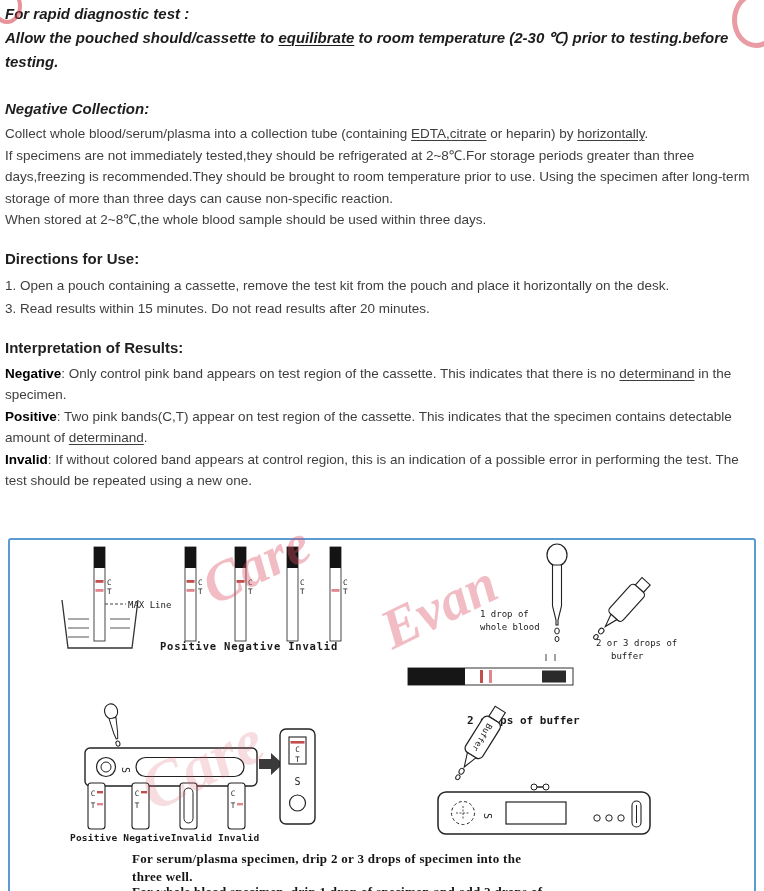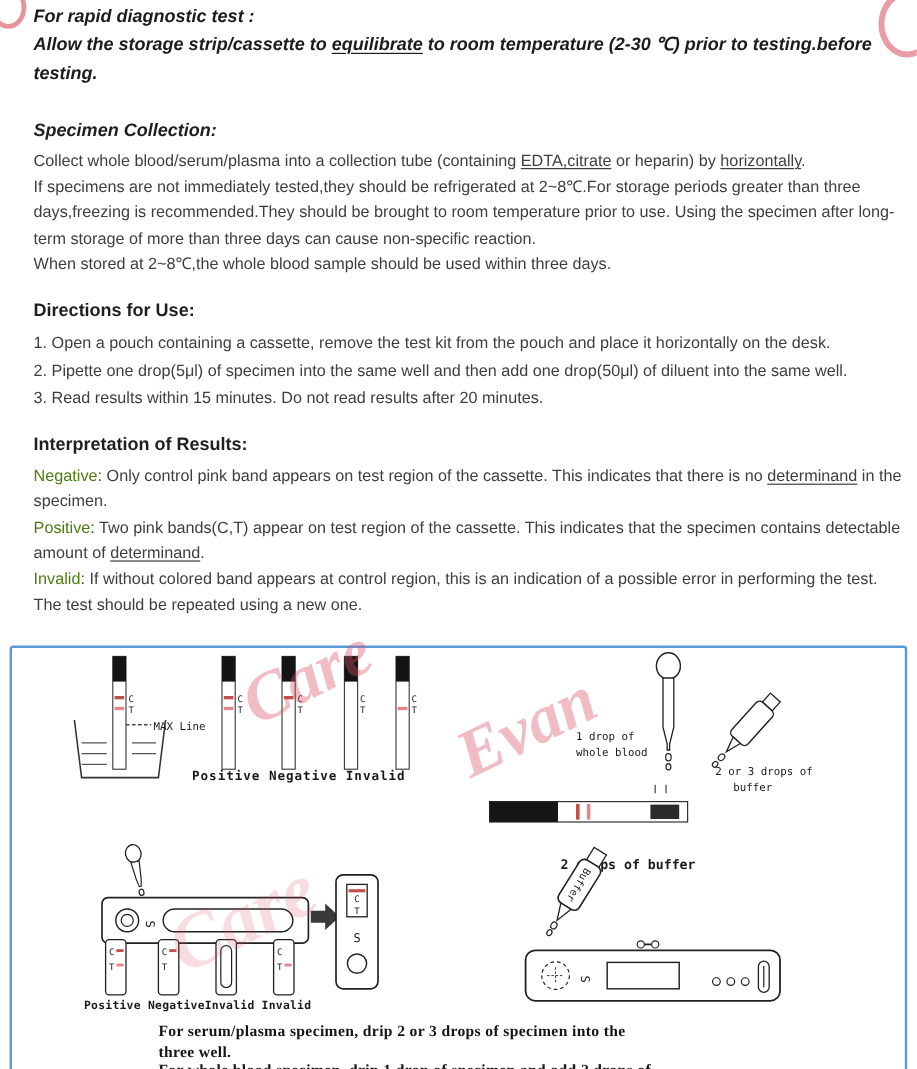--- a/index.html
+++ b/index.html
@@ -1,26 +1,26 @@
 <!DOCTYPE html>
 <html><head>
 <meta charset="utf-8">
 <style>
   * { margin:0; padding:0; box-sizing:border-box; }
   html,body { width:764px; height:891px; overflow:hidden; background:#fff; }
   body { font-family:"Liberation Sans",sans-serif; color:#3e3e3e; position:relative; }
-  .page { padding:2px 10px 0 28px; position:relative; }
+  .page { padding:2px 10px 0 5px; position:relative; }
 
   .intro { font-size:15px; font-weight:bold; font-style:italic; color:#1c1c1c; line-height:24px; }
   .heading-i { font-size:15px; font-weight:bold; font-style:italic; color:#1f1f1f; margin-top:26px; margin-bottom:6px; }
   .heading { font-size:15px; font-weight:bold; color:#1f1f1f; margin-top:19px; margin-bottom:7px; }
   .body-text { font-size:13.5px; line-height:21.5px; color:#3e3e3e; }
   .list-line { font-size:13.5px; line-height:23px; color:#3e3e3e; }
   .u { text-decoration:underline; text-underline-offset:2px; text-decoration-thickness:1px; }
-  .term { font-weight:normal; color:#4d7c0f; }
+  .term { font-weight:bold; color:#000000; }
 
   .corner-mark-tl { position:absolute; left:-8px; top:-12px; width:30px; height:36px;
     border:4px solid rgba(212,58,72,0.55); border-radius:50%; }
   .corner-mark-tr { position:absolute; right:-16px; top:-8px; width:48px; height:56px;
     border:5px solid rgba(212,58,72,0.5); border-radius:50%; }
 
   .figure-box { position:absolute; left:8px; top:538px; width:748px; height:372px;
     border:2px solid #5b9bd5; border-radius:3px; background:#fff; }
   .figure-box svg { position:absolute; left:0; top:0; }
 
@@ -47,31 +47,30 @@
 </style>
 </head>
 <body>
 
 <div class="page">
   <div class="corner-mark-tl"></div>
   <div class="corner-mark-tr"></div>
 
   <div class="intro">
     <div>For rapid diagnostic test :</div>
-    <div><span>Allow the storage strip/cassette to </span><span class="u">equilibrate</span><span> to room temperature (2-30 ℃) prior to testing.before testing.</span></div>
+    <div><span>Allow the pouched should/cassette to </span><span class="u">equilibrate</span><span> to room temperature (2-30 ℃) prior to testing.before testing.</span></div>
   </div>
 
-  <div class="heading-i">Specimen Collection:</div>
+  <div class="heading-i">Negative Collection:</div>
   <div class="body-text"><span>Collect whole blood/serum/plasma into a collection tube (containing </span><span class="u">EDTA,citrate</span><span> or heparin) by </span><span class="u">horizontally</span><span>.</span></div>
   <div class="body-text">If specimens are not immediately tested,they should be refrigerated at 2~8℃.For storage periods greater than three days,freezing is recommended.They should be brought to room temperature prior to use. Using the specimen after long-term storage of more than three days can cause non-specific reaction.</div>
   <div class="body-text">When stored at 2~8℃,the whole blood sample should be used within three days.</div>
 
   <div class="heading">Directions for Use:</div>
   <div class="list-line">1. Open a pouch containing a cassette, remove the test kit from the pouch and place it horizontally on the desk.</div>
-  <div class="list-line">2. Pipette one drop(5μl) of specimen into the same well and then add one drop(50μl) of diluent into the same well.</div>
   <div class="list-line">3. Read results within 15 minutes. Do not read results after 20 minutes.</div>
 
   <div class="heading">Interpretation of Results:</div>
   <div class="body-text"><span class="term">Negative</span><span>: Only control pink band appears on test region of the cassette. This indicates that there is no </span><span class="u">determinand</span><span> in the specimen.</span></div>
   <div class="body-text"><span class="term">Positive</span><span>: Two pink bands(C,T) appear on test region of the cassette. This indicates that the specimen contains detectable amount of </span><span class="u">determinand</span><span>.</span></div>
   <div class="body-text"><span class="term">Invalid</span><span>: If without colored band appears at control region, this is an indication of a possible error in performing the test. The test should be repeated using a new one.</span></div>
 </div>
 
 <div class="figure-box">
   <svg width="744" height="372" viewBox="0 0 744 372">

